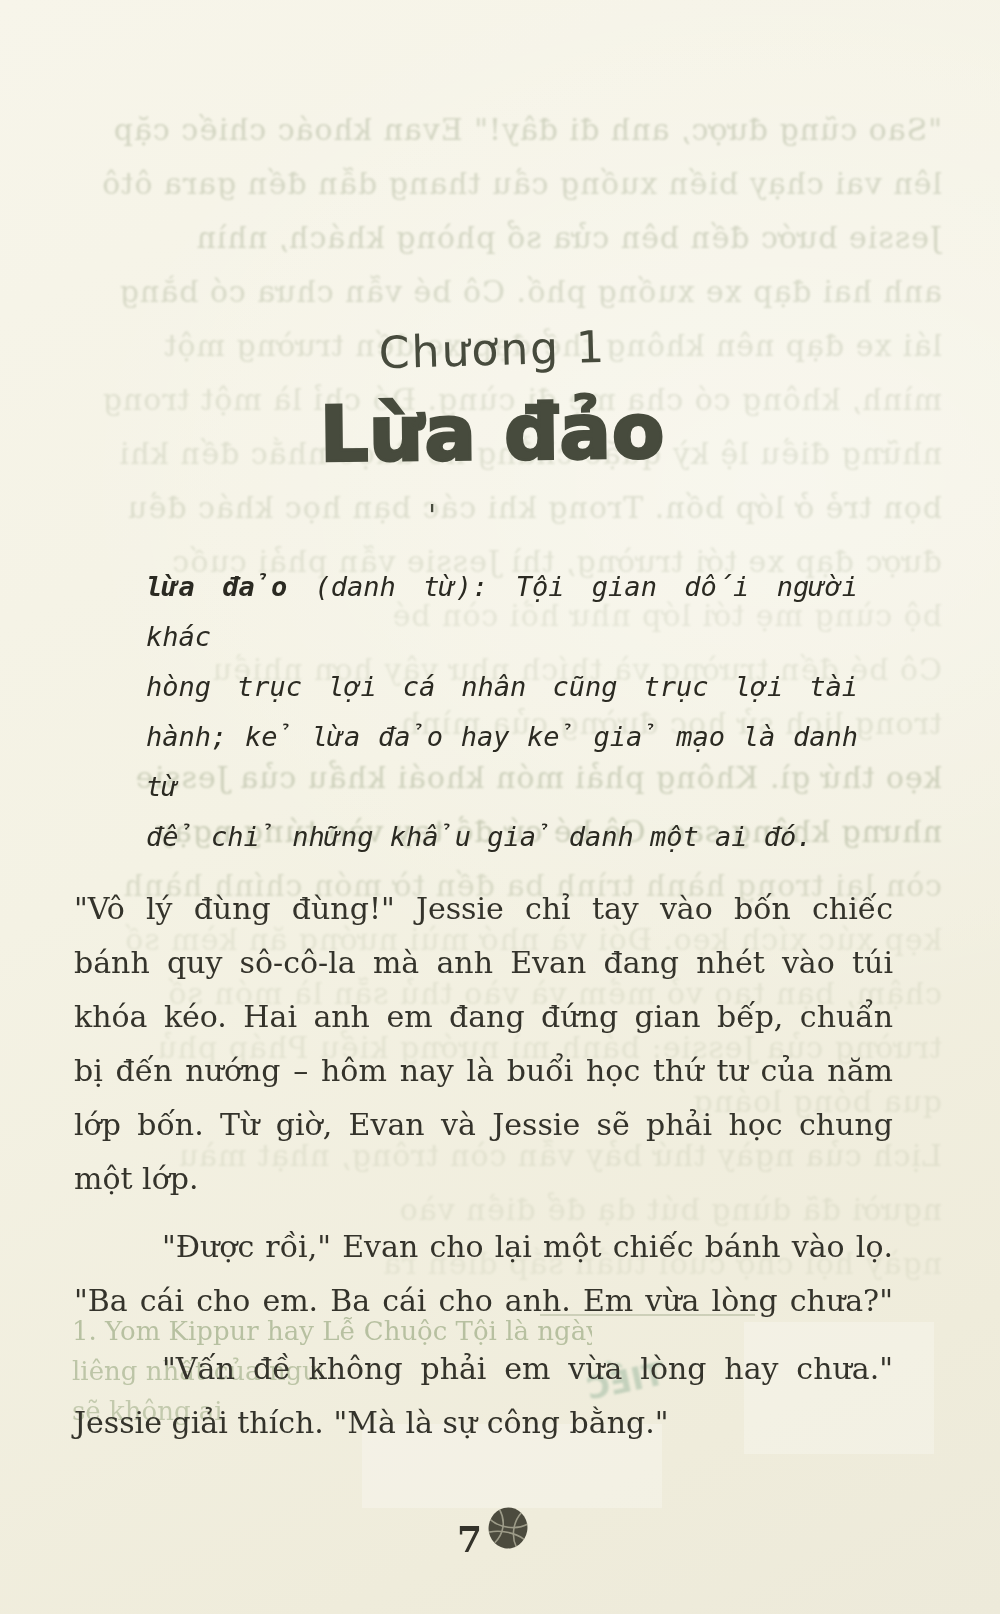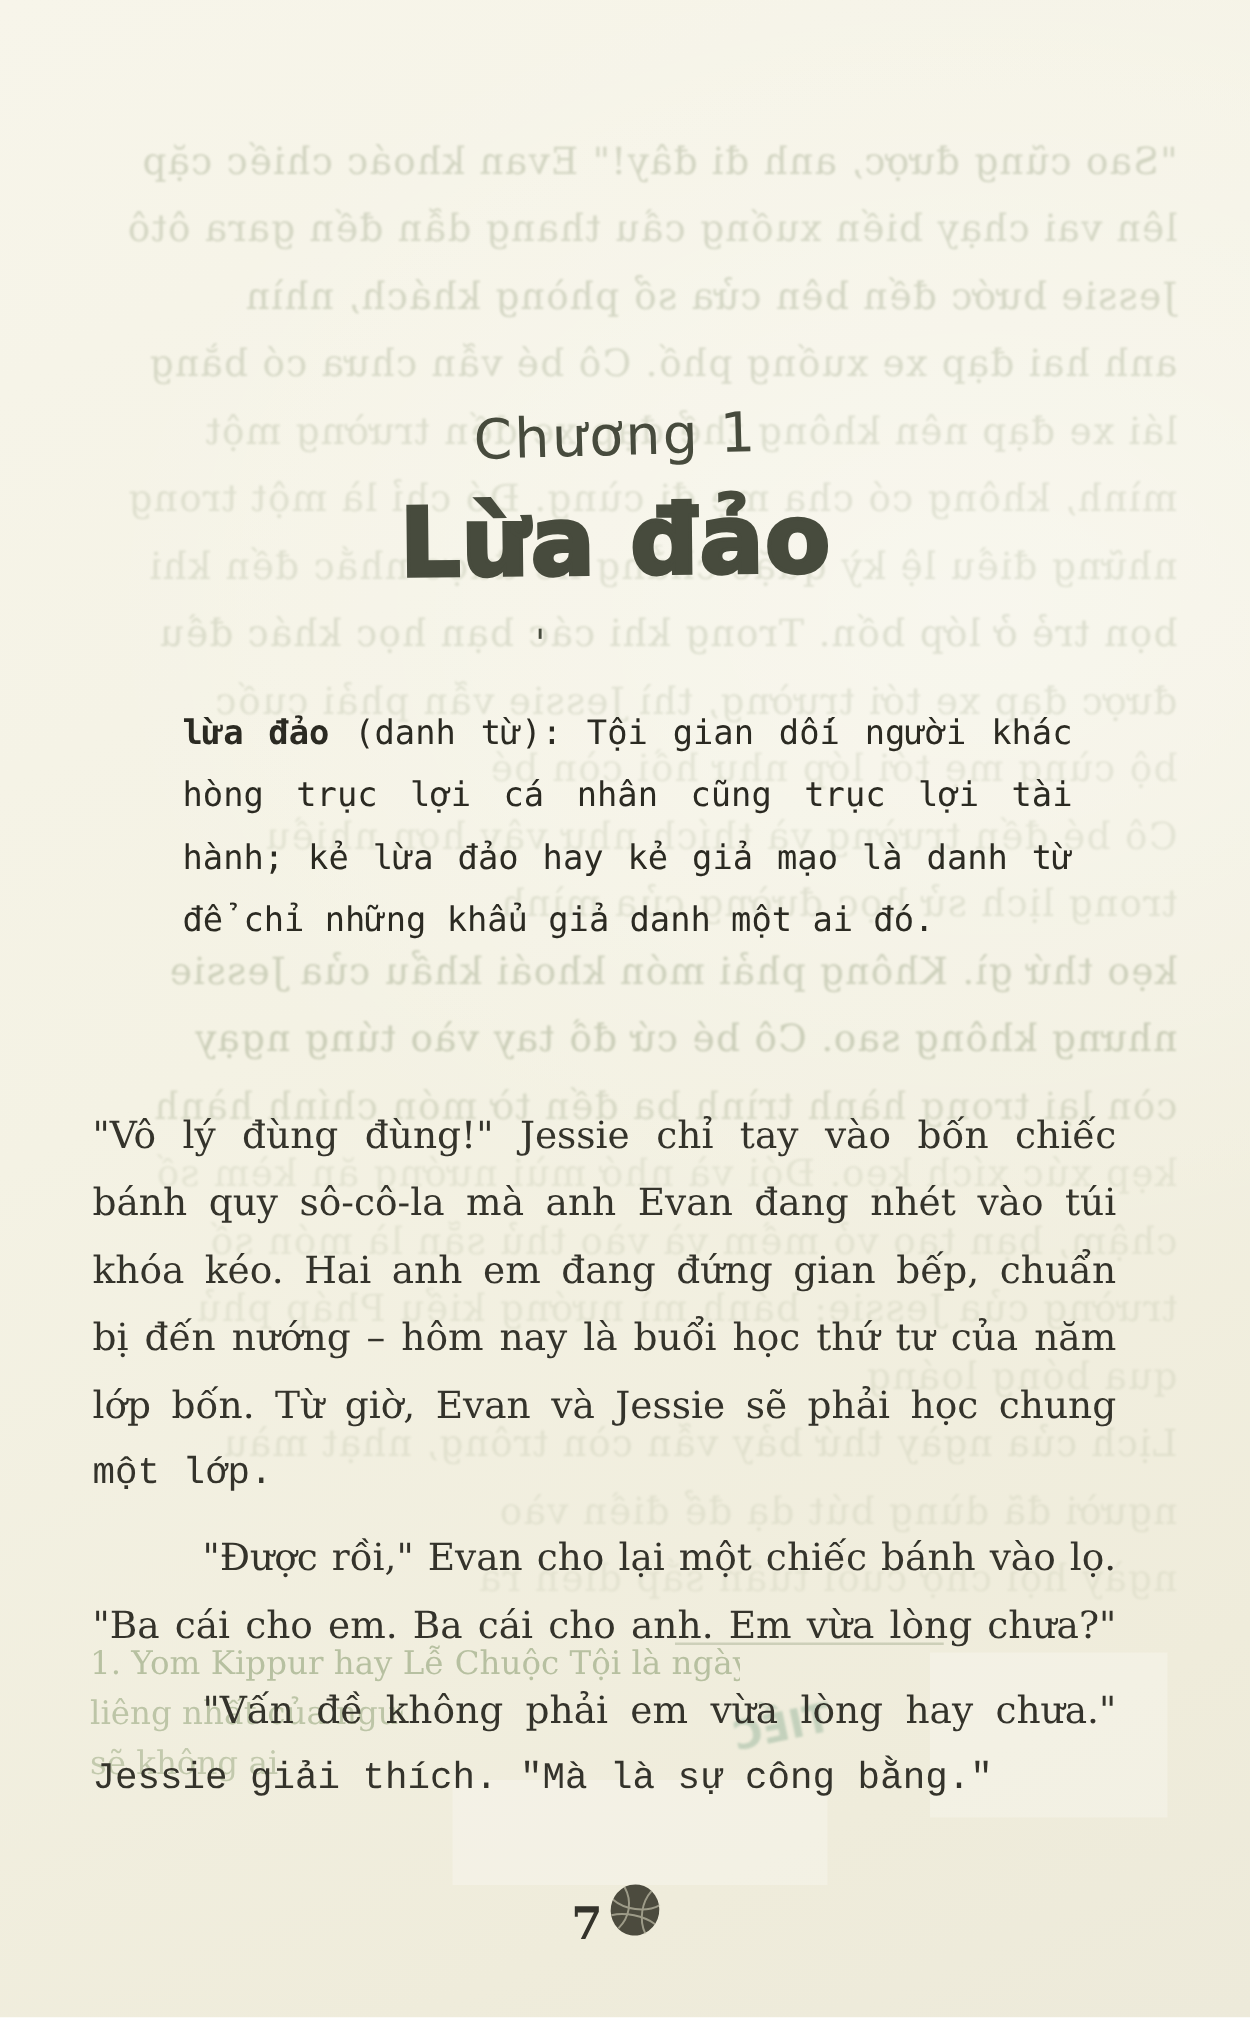--- a/index.html
+++ b/index.html
@@ -51,33 +51,33 @@
     position:absolute; left:428px; top:498px; font-size:30px;
     font-family:"DejaVu Serif", serif; color:var(--heading, #474b3d);
   }
 
   
   .definition {
     position:absolute; left:146px; top:562px; width:712px;
     font-family:"DejaVu Sans Mono", monospace; font-size:27px; line-height:50px;
     color:var(--ink-def, #2b2a22);
   }
-  .def-line { text-align:justify; text-align-last:justify; }
+  .def-line { text-align:justify; text-align-last:justify;font-style:italic; }
   .def-line.no-fill { text-align-last:left; }
   .def-line b { font-weight:bold; }
 
   
   .body-text {
     position:absolute; left:74px; top:882px; width:819px;
     font-family:"DejaVu Serif", serif; font-size:30px; line-height:54px;
     color:var(--ink, #34332b);
   }
   .paragraph + .paragraph { margin-top:14px; }
   .line { text-align:justify; text-align-last:justify; }
-  .line.no-fill { text-align-last:left;font-family:Liberation Mono, monospace; }
+  .line.no-fill { text-align-last:left; }
   .line.indent { padding-left:88px; }
 
   
   .page-number {
     position:absolute; left:430px; top:1518px; width:52px; text-align:right;
     font-family:"DejaVu Serif", serif; font-weight:bold; font-size:36px;
     color:var(--ink, #34332b);
   }
   .basketball { position:absolute; left:487px; top:1505px; width:42px; height:46px; transform:rotate(10deg); }
 </style>

